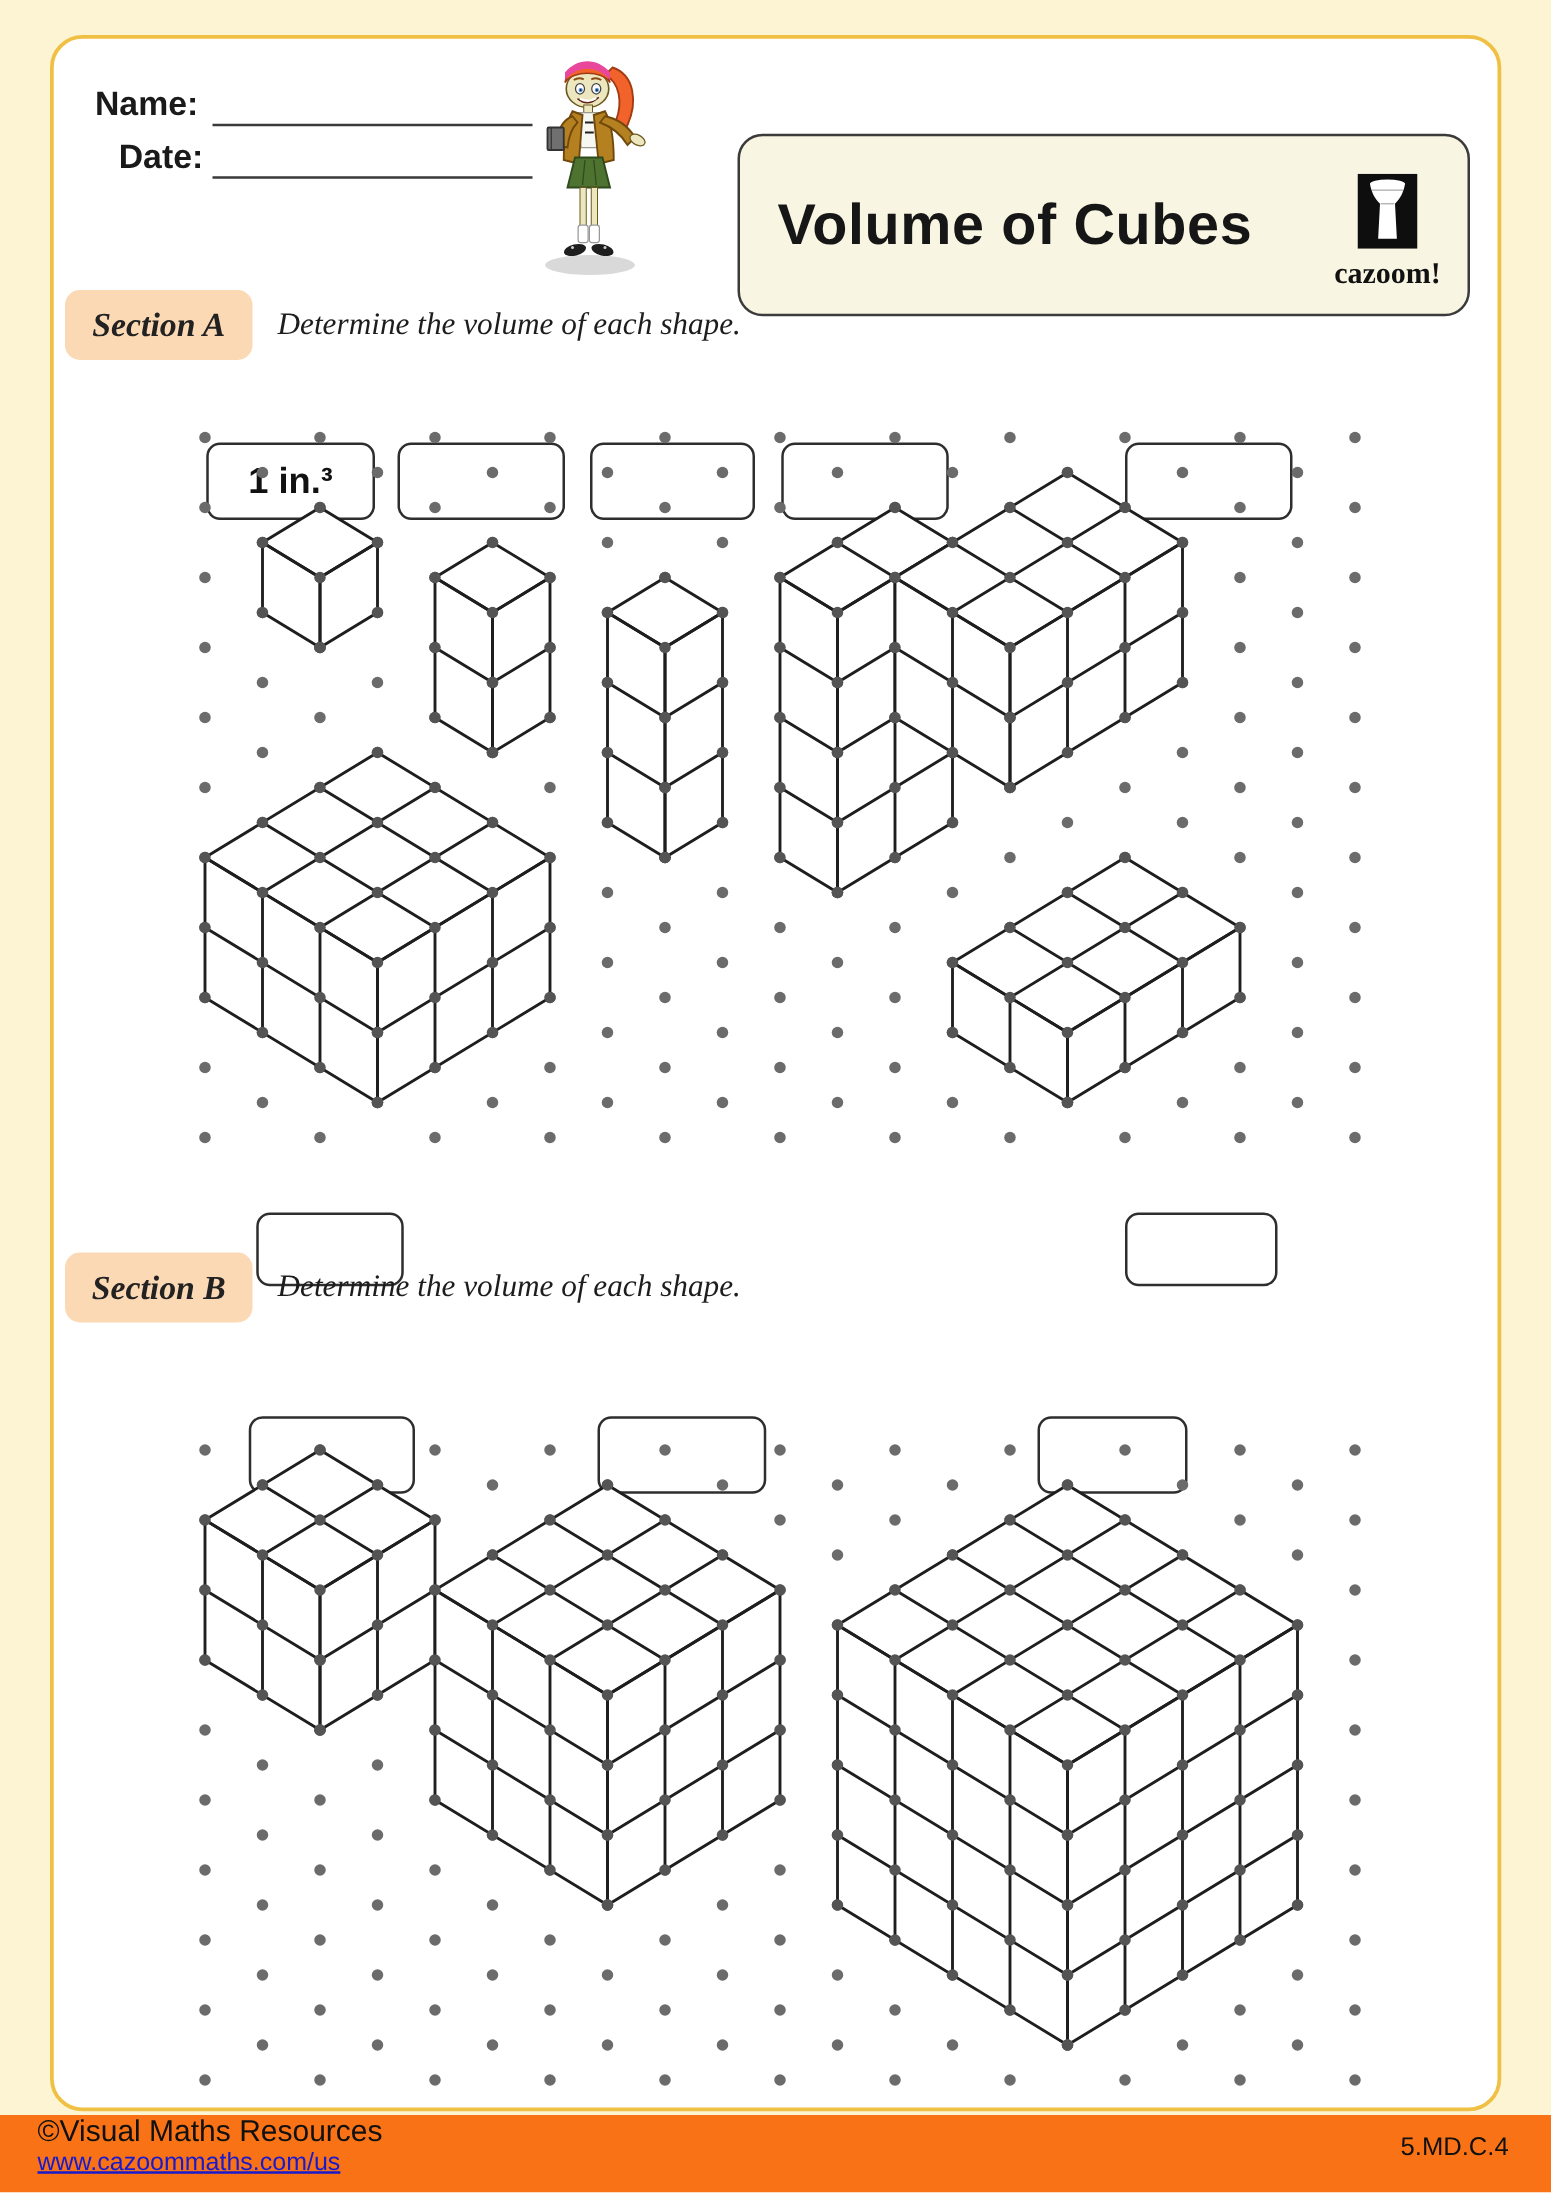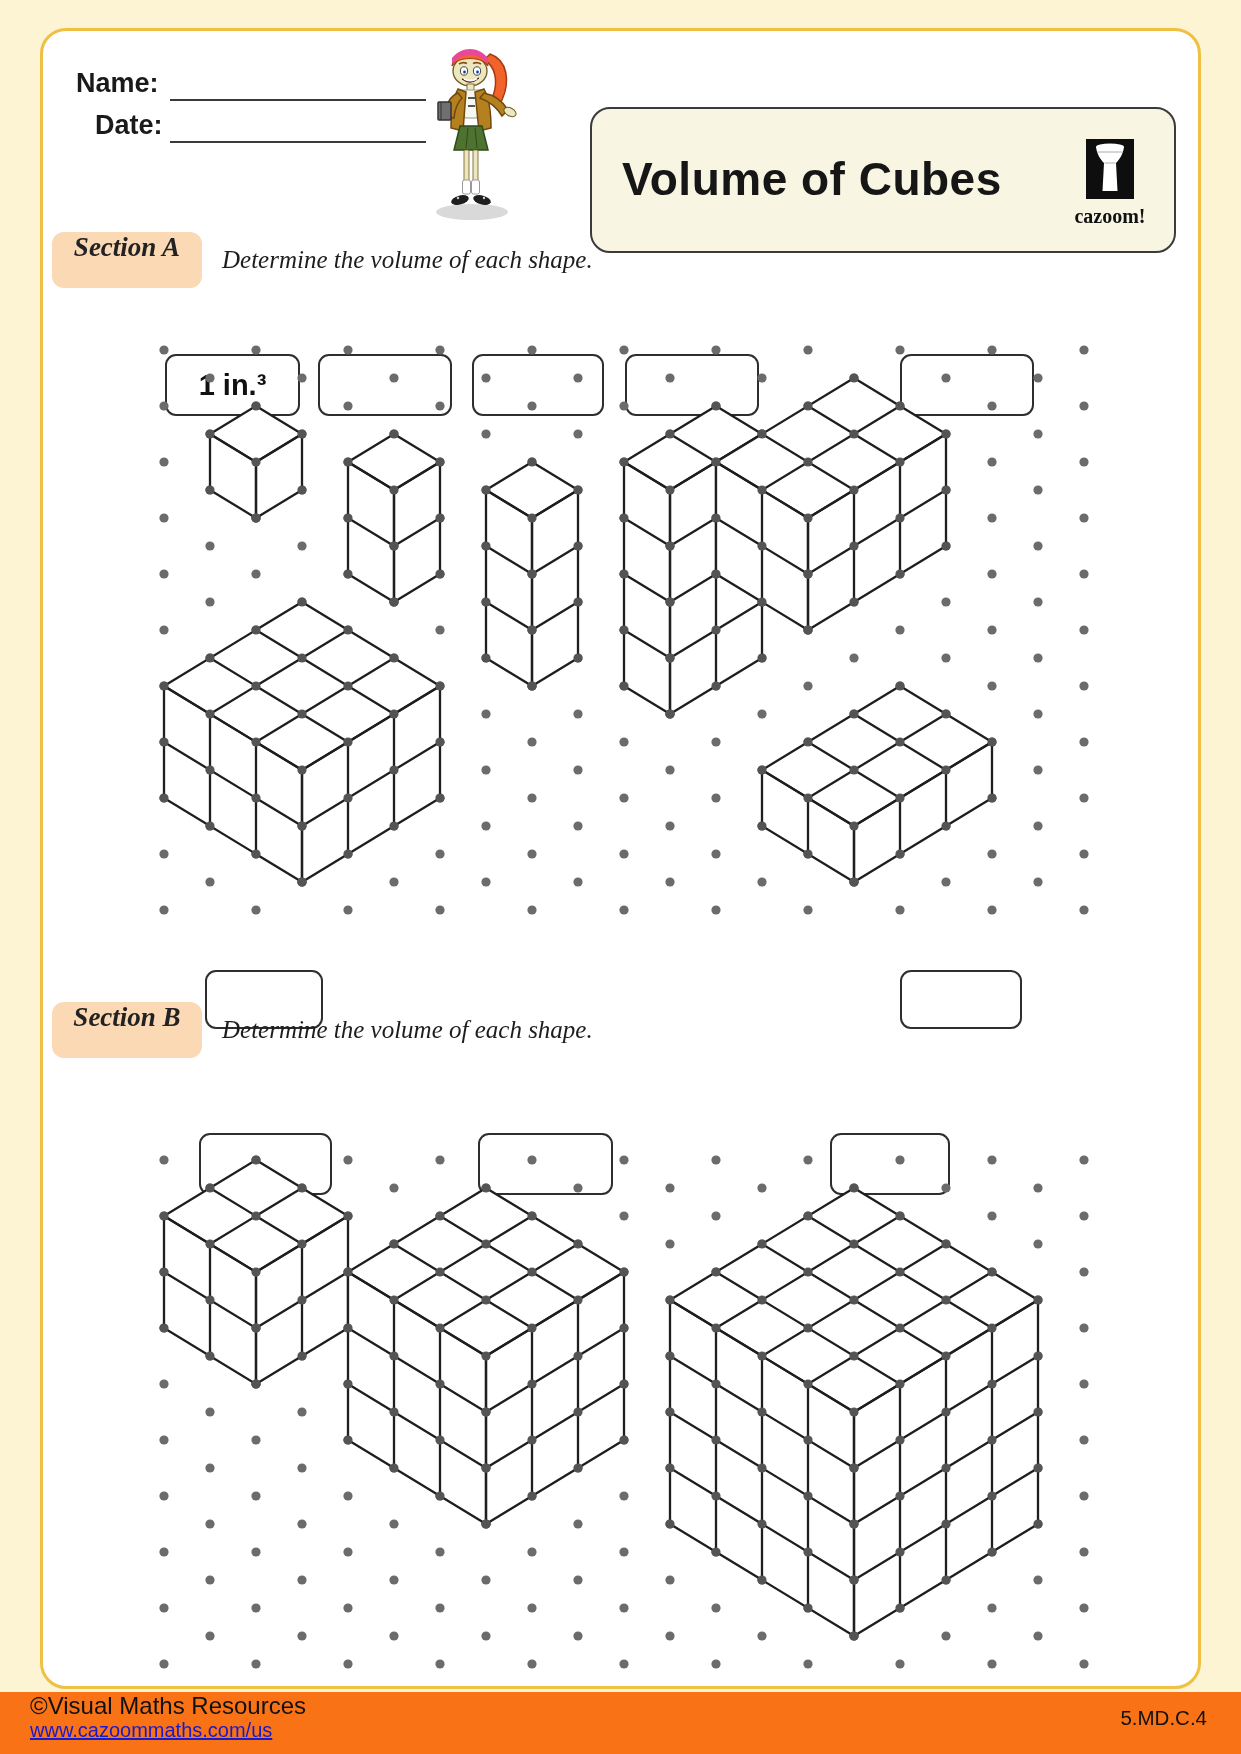--- a/index.html
+++ b/index.html
@@ -9,23 +9,23 @@
   .margin-bg{left:0;top:0;width:1241px;height:1692px;background:#FCF4D3;}
   .page{left:40px;top:28px;width:1155px;height:1655px;background:#ffffff;
         border:3px solid #EFC043;border-radius:26px;}
   .field-label{font-size:27px;font-weight:bold;color:#1a1a1a;}
   .write-line{height:0;border-bottom:2.3px solid #3a3a3a;}
   .title-box{left:590px;top:60px;width:582px;height:142px;background:#F9F5E3;
              border:2.6px solid #3b3b3b;border-radius:20px;margin-top:47px;}
   .title-text{position:absolute;left:30px;top:50%;transform:translateY(-52%);
               font-size:46px;font-weight:bold;color:#161616;letter-spacing:0.5px;}
   .logo{position:absolute;right:16px;top:30px;width:96px;text-align:center;}
-  .logo-word{font-family:"Liberation Serif",serif;font-weight:bold;font-size:20px;color:#111;margin-top:2px;}
+  .logo-word{font-family:"Liberation Serif",serif;font-weight:bold;font-size:24px;color:#111;margin-top:2px;}
   .section-pill{width:150px;height:56px;background:#FAD9B4;border-radius:12px;
-                display:flex;align-items:flex-start;justify-content:center;}
+                display:flex;align-items:center;justify-content:center;}
   .section-pill span{font-family:"Liberation Serif",serif;font-style:italic;font-weight:bold;
                      font-size:27px;color:#222;}
   .instruction{height:56px;line-height:56px;font-family:"Liberation Serif",serif;
                font-style:italic;font-size:25px;color:#1d1d1d;}
   .ans{background:#fff;border:2.3px solid #2e2e2e;border-radius:11px;
        display:flex;align-items:center;justify-content:center;
        font-size:29px;font-weight:bold;color:#111;margin-top:48px;}
   .footer-left1{left:30px;top:1692px;font-size:24px;color:#111;}
   .footer-left2{left:30px;top:1719px;font-size:20px;color:#1a1acd;text-decoration:underline;cursor:pointer;}
   .footer-center{left:0;right:0;top:1706px;text-align:center;font-size:20.5px;color:#111;}

